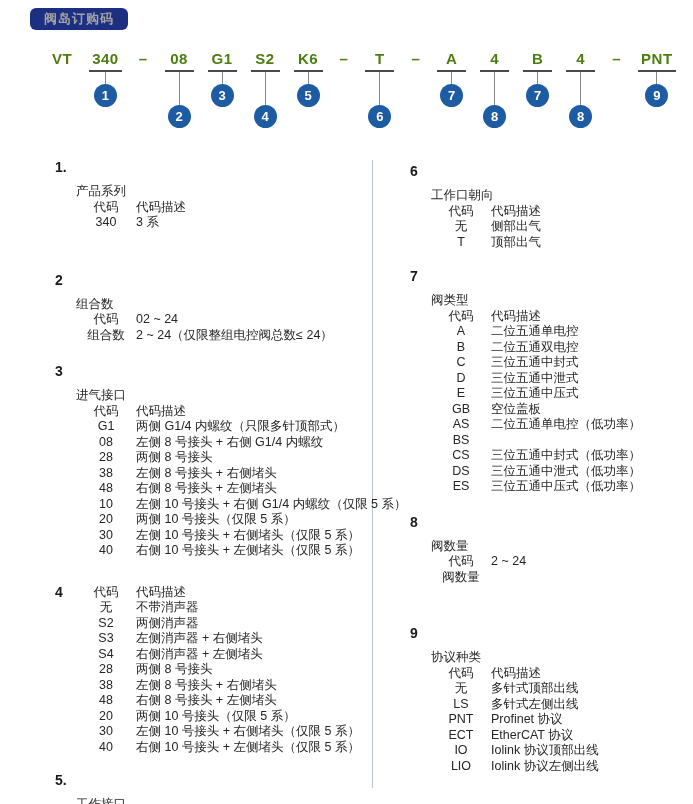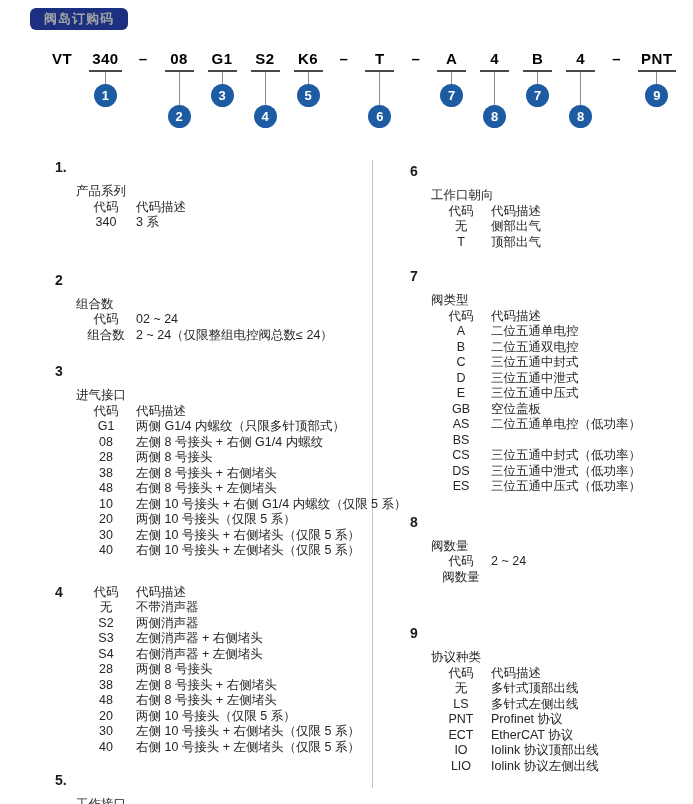--- a/index.html
+++ b/index.html
@@ -13,21 +13,21 @@
     background:#1c2f80;color:#a3a3a3;
     font-size:13px;font-weight:700;line-height:15px;
     padding:3px 14px 4px;border-radius:6px;letter-spacing:1px;
   }
   
   .code-row{
     position:absolute;left:0;top:50px;width:693px;height:82px;
     display:flex;align-items:flex-start;padding-left:52px;box-sizing:border-box;gap:20px;
   }
   .seg{display:flex;flex-direction:column;align-items:center;}
-  .seg-text{font-size:15px;font-weight:700;color:#000000;line-height:18px;letter-spacing:0.5px;white-space:nowrap;}
+  .seg-text{font-size:15px;font-weight:700;color:#4d7c0f;line-height:18px;letter-spacing:0.5px;white-space:nowrap;}
   .seg-underline{height:2px;background:#4a4a4a;align-self:stretch;margin:2px -3px 0;}
   .seg-stem{width:1px;background:#8a8a8a;}
   .seg-stem.high{height:12px;}
   .seg-stem.low{height:33px;}
   .seg-circle{
     width:23px;height:23px;border-radius:50%;background:#1d5ba3;color:#ffffff;
     font-size:13px;font-weight:700;display:flex;align-items:center;justify-content:center;
   }
   
   .divider{position:absolute;left:372px;top:160px;width:1px;height:628px;background:#b9c4cc;}

